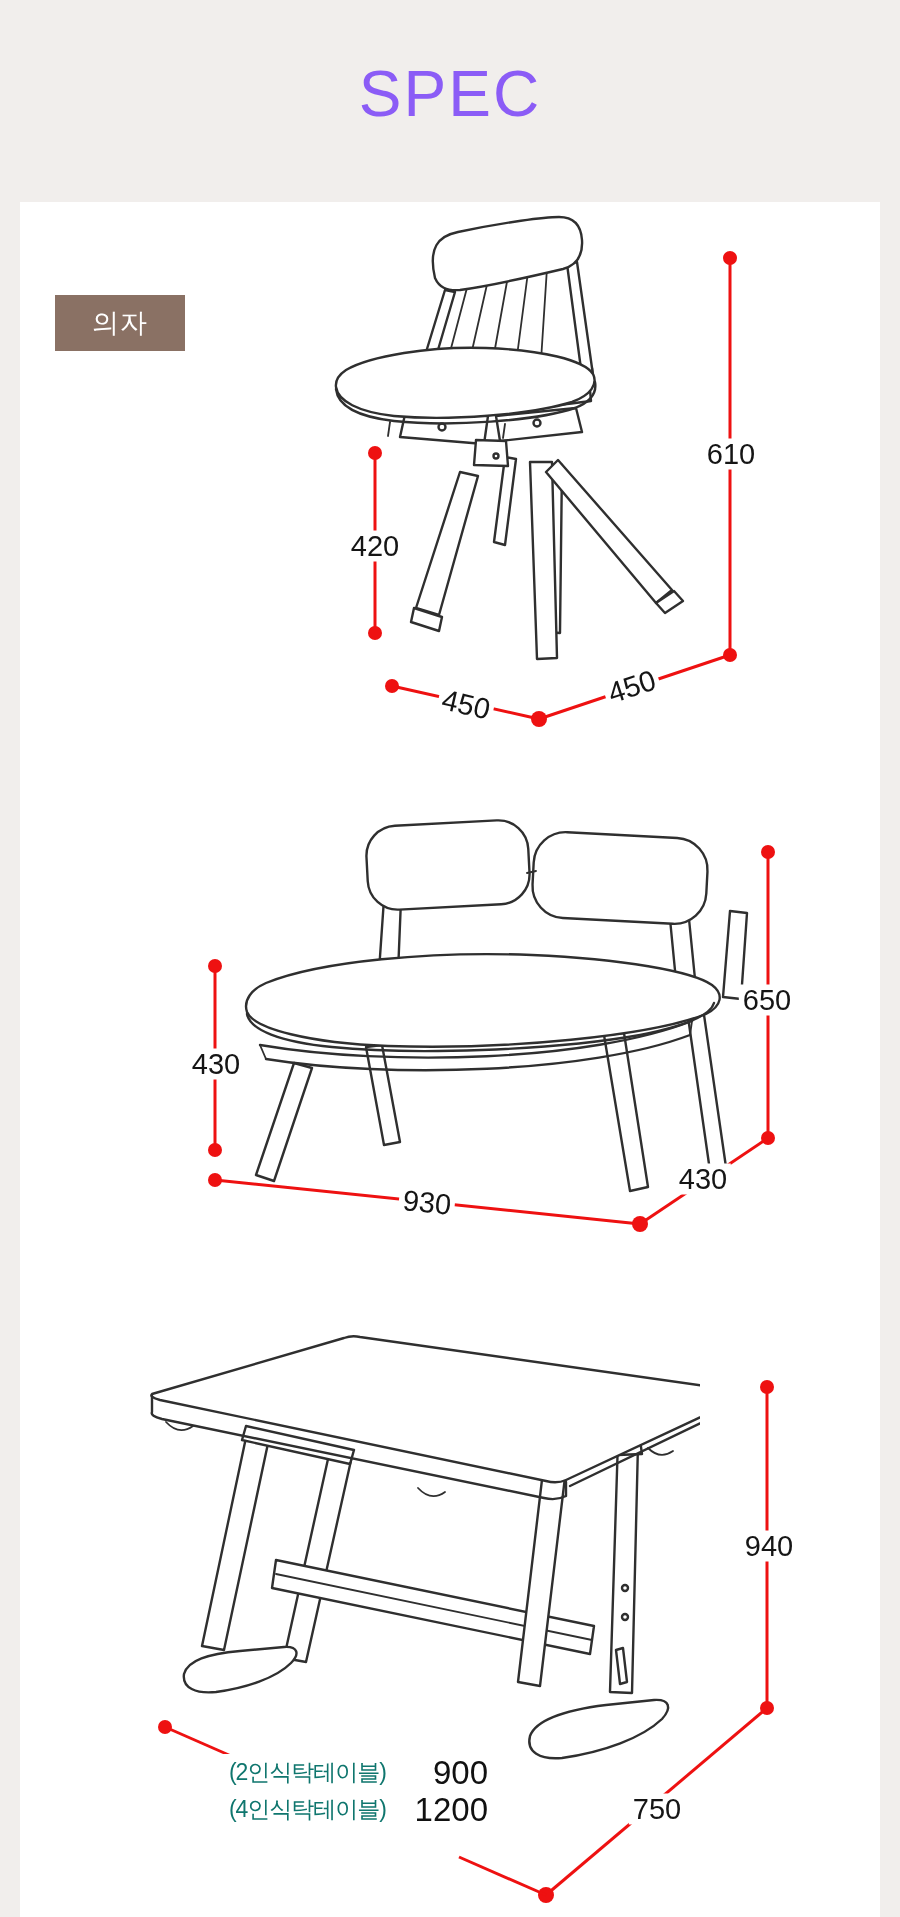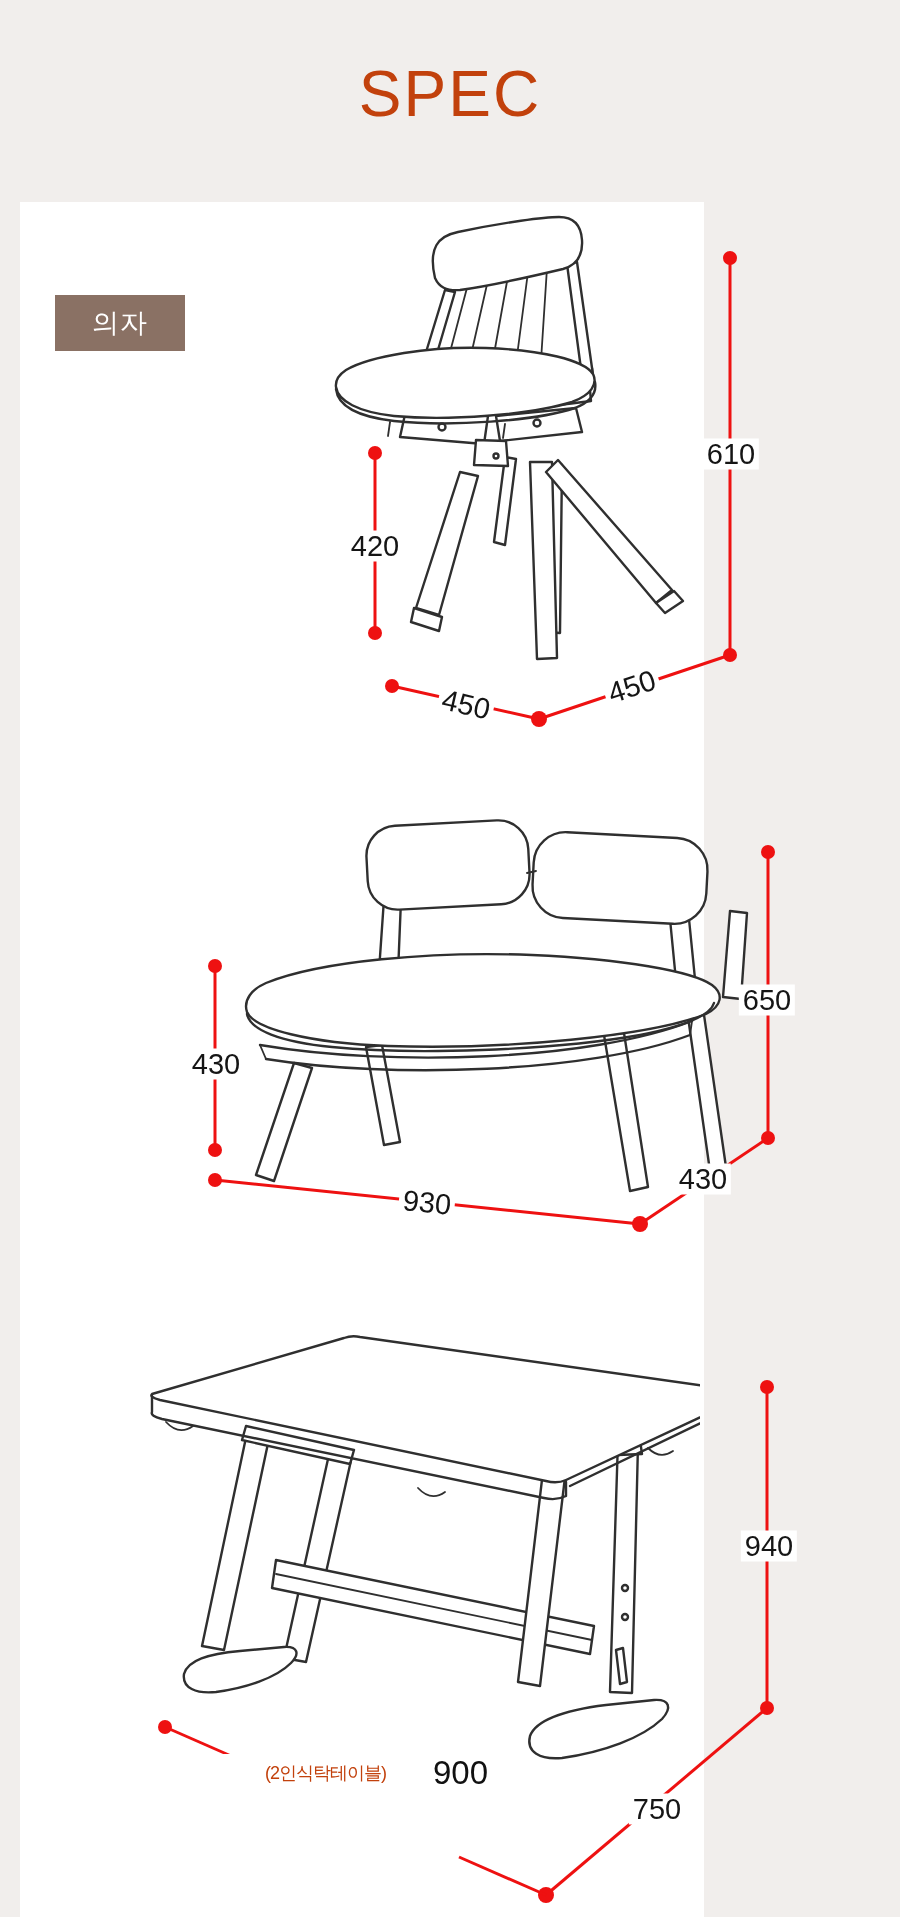--- a/index.html
+++ b/index.html
@@ -4,24 +4,24 @@
 <style>
   html,body{margin:0;padding:0;}
   .page{
     position:relative;width:900px;height:1917px;
     background:#f1eeec;overflow:hidden;
     font-family:"Liberation Sans","DejaVu Sans",sans-serif;
   }
   .page-title{
     position:absolute;left:0;top:62px;width:900px;
     text-align:center;font-size:64px;font-weight:200;
-    letter-spacing:2px;color:#c2410c;line-height:1;
+    letter-spacing:2px;color:#8b5cf6;line-height:1;
   }
   .card{
-    position:absolute;left:20px;top:202px;width:684px;height:1715px;
+    position:absolute;left:20px;top:202px;width:860px;height:1715px;
     background:#ffffff;
   }
   .sec-label{
     position:absolute;left:35px;width:130px;height:56px;
     background:#8a7164;color:#ffffff;font-size:27px;letter-spacing:1px;
     display:flex;align-items:center;justify-content:center;
   }
   .art,.dims{position:absolute;}
   .dims{left:0;top:0;pointer-events:none;}
   .dim{
@@ -33,21 +33,21 @@
   .dim.rm18{transform:translate(-50%,-50%) rotate(-18deg);}
   .dim.r6{transform:translate(-50%,-50%) rotate(6deg);}
   .table-note{
     position:absolute;left:168px;top:1552px;width:300px;
     background:#ffffff;text-align:right;
   }
   .note-row{
     display:flex;justify-content:flex-end;align-items:center;
     height:37px;line-height:1;
   }
-  .note-k{font-size:18px;color:#c2410c;letter-spacing:-1px;}
+  .note-k{font-size:23px;color:#0f766e;letter-spacing:-1px;}
   .note-n{font-size:33px;color:#111111;min-width:74px;text-align:right;margin-left:28px;}
   svg .ln{fill:#ffffff;stroke:#2f2f2f;stroke-width:2.4;stroke-linejoin:round;stroke-linecap:round;}
   svg .op{fill:none;stroke:#2f2f2f;stroke-width:2.4;stroke-linejoin:round;stroke-linecap:round;}
   svg .thin{fill:none;stroke:#2f2f2f;stroke-width:1.8;stroke-linecap:round;}
   svg .red{stroke:#ee1111;stroke-width:3;}
   svg .dot{fill:#ee1111;stroke:none;}
 </style>
 </head>
 <body>
 
@@ -194,16 +194,20 @@
     <span class="dim" style="left:683px;top:977px">430</span>
 
     <span class="dim" style="left:749px;top:1344px">940</span>
     <span class="dim" style="left:637px;top:1607px">750</span>
 
     <div class="table-note">
       <div class="note-row">
         <span class="note-k">(2인식탁테이블)</span>
         <span class="note-n">900</span>
       </div>
+      <div class="note-row">
+        <span class="note-k">(4인식탁테이블)</span>
+        <span class="note-n">1200</span>
+      </div>
     </div>
 
   </div>
 </div>
 
 </body></html>

